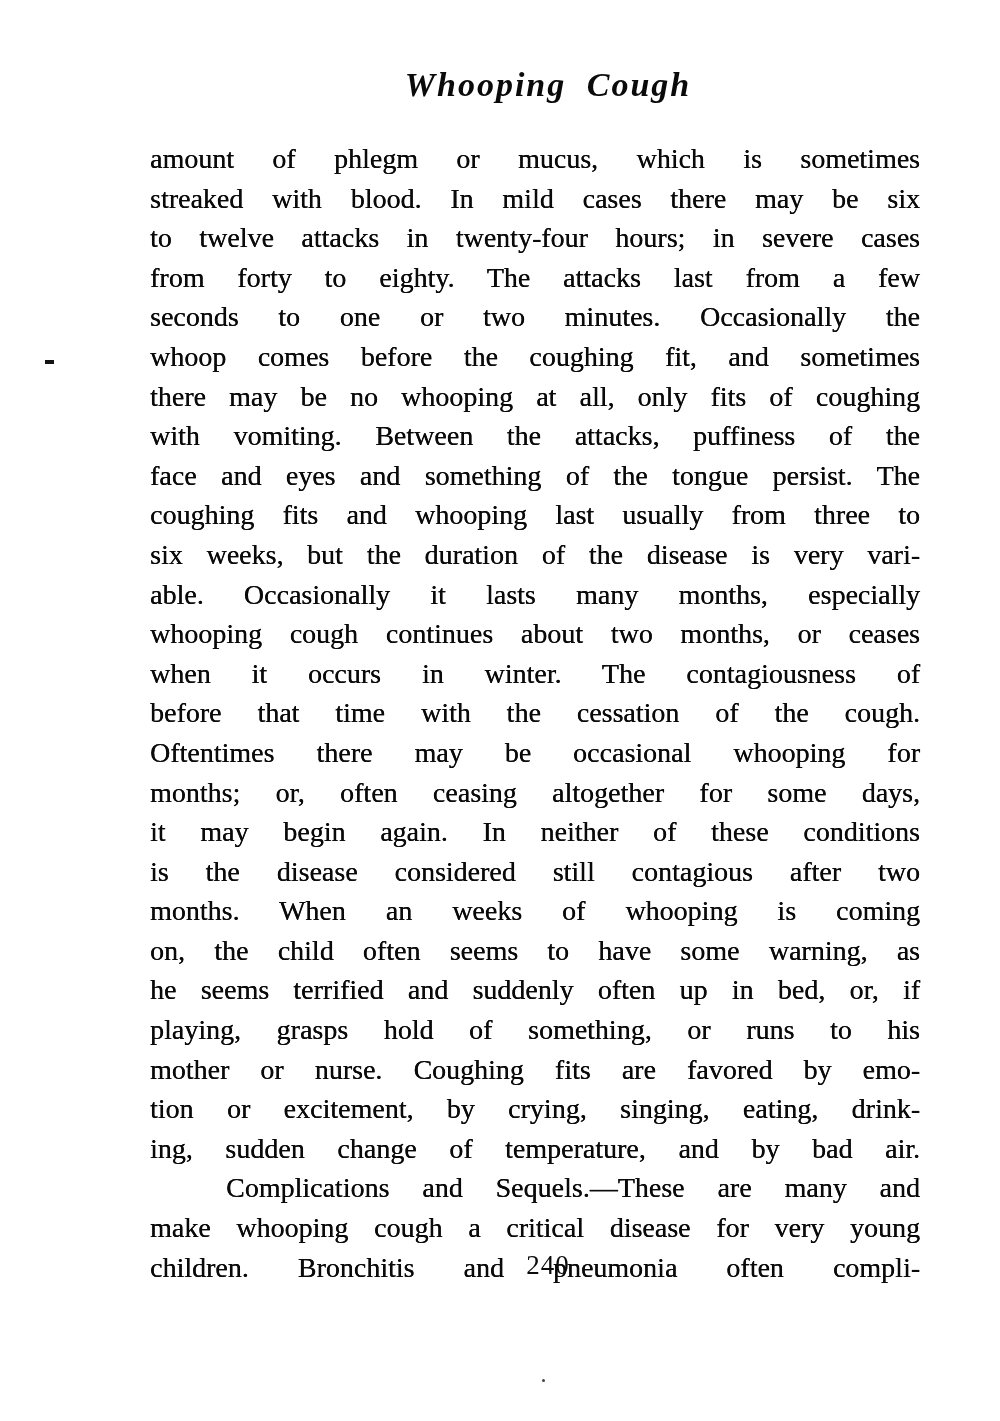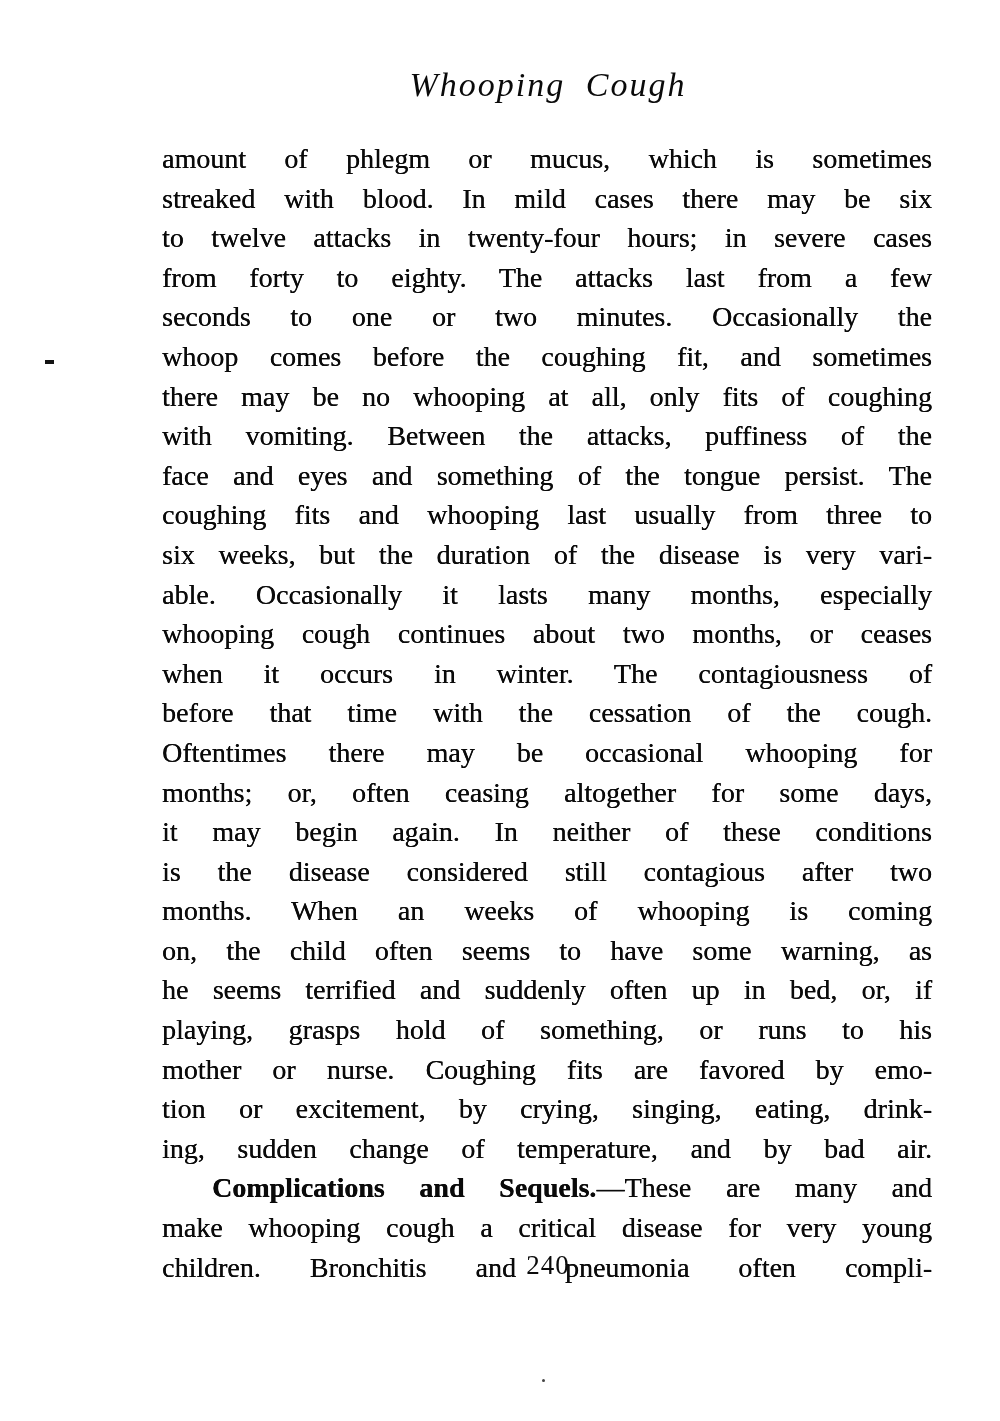--- a/index.html
+++ b/index.html
@@ -19,43 +19,44 @@
     font-family: "Liberation Serif", "DejaVu Serif", serif;
   }
   .title {
     position: absolute;
     top: 66px;
     left: 163px;
     width: 770px;
     margin: 0;
     text-align: center;
     font-style: italic;
-    font-weight: 400;
+    font-weight: 700;
     font-size: 34px;
     letter-spacing: 2px;
     word-spacing: 10px;
   }
   .body-text {
     position: absolute;
     top: 139px;
-    left: 162px;
+    left: 150px;
     width: 770px;
     font-size: 28px;
     line-height: 39.6px;
     text-shadow: 0.25px 0 0 currentColor; 
   }
   .line {
     text-align: justify;
     text-align-last: justify;
   }
   .line.indent {
     padding-left: 50px;
   }
   .bold {
-    font-weight: 700;
+    font-weight: 400;
+    margin-left: 26px;
   }
   .page-number {
     position: absolute;
     top: 1250px;
     left: 163px;
     width: 770px;
     text-align: center;
     font-size: 27px;
     letter-spacing: 1px;
   }

